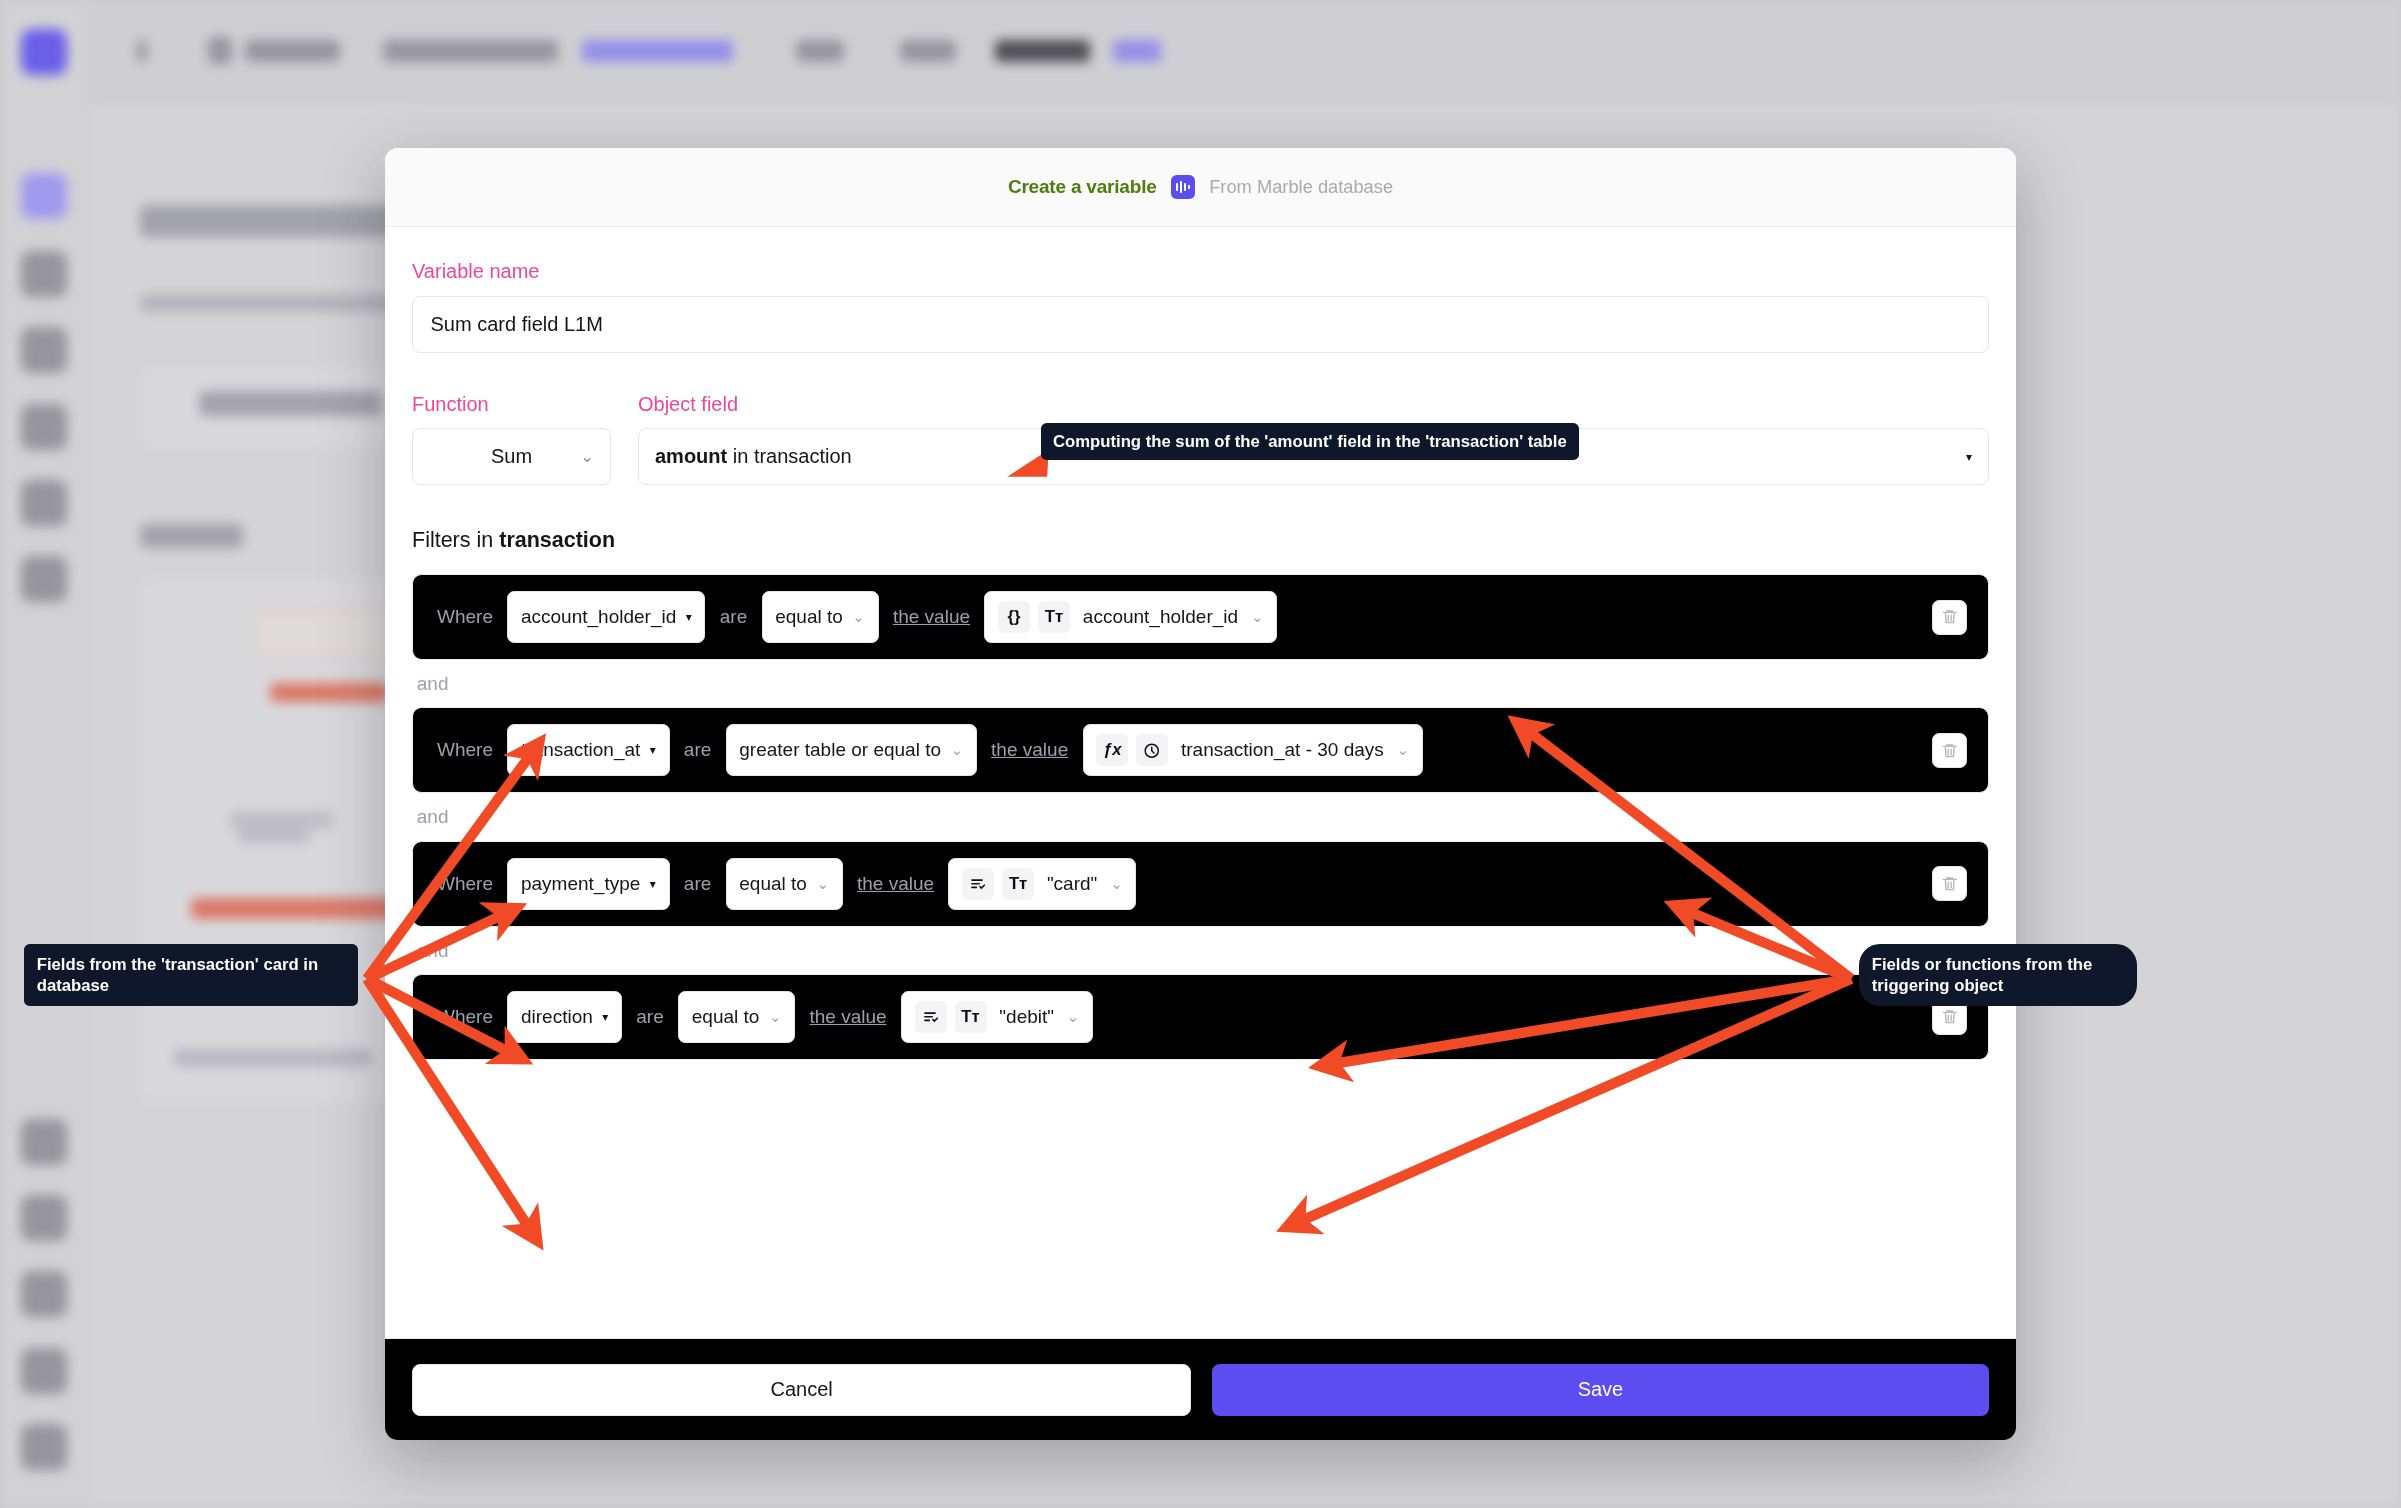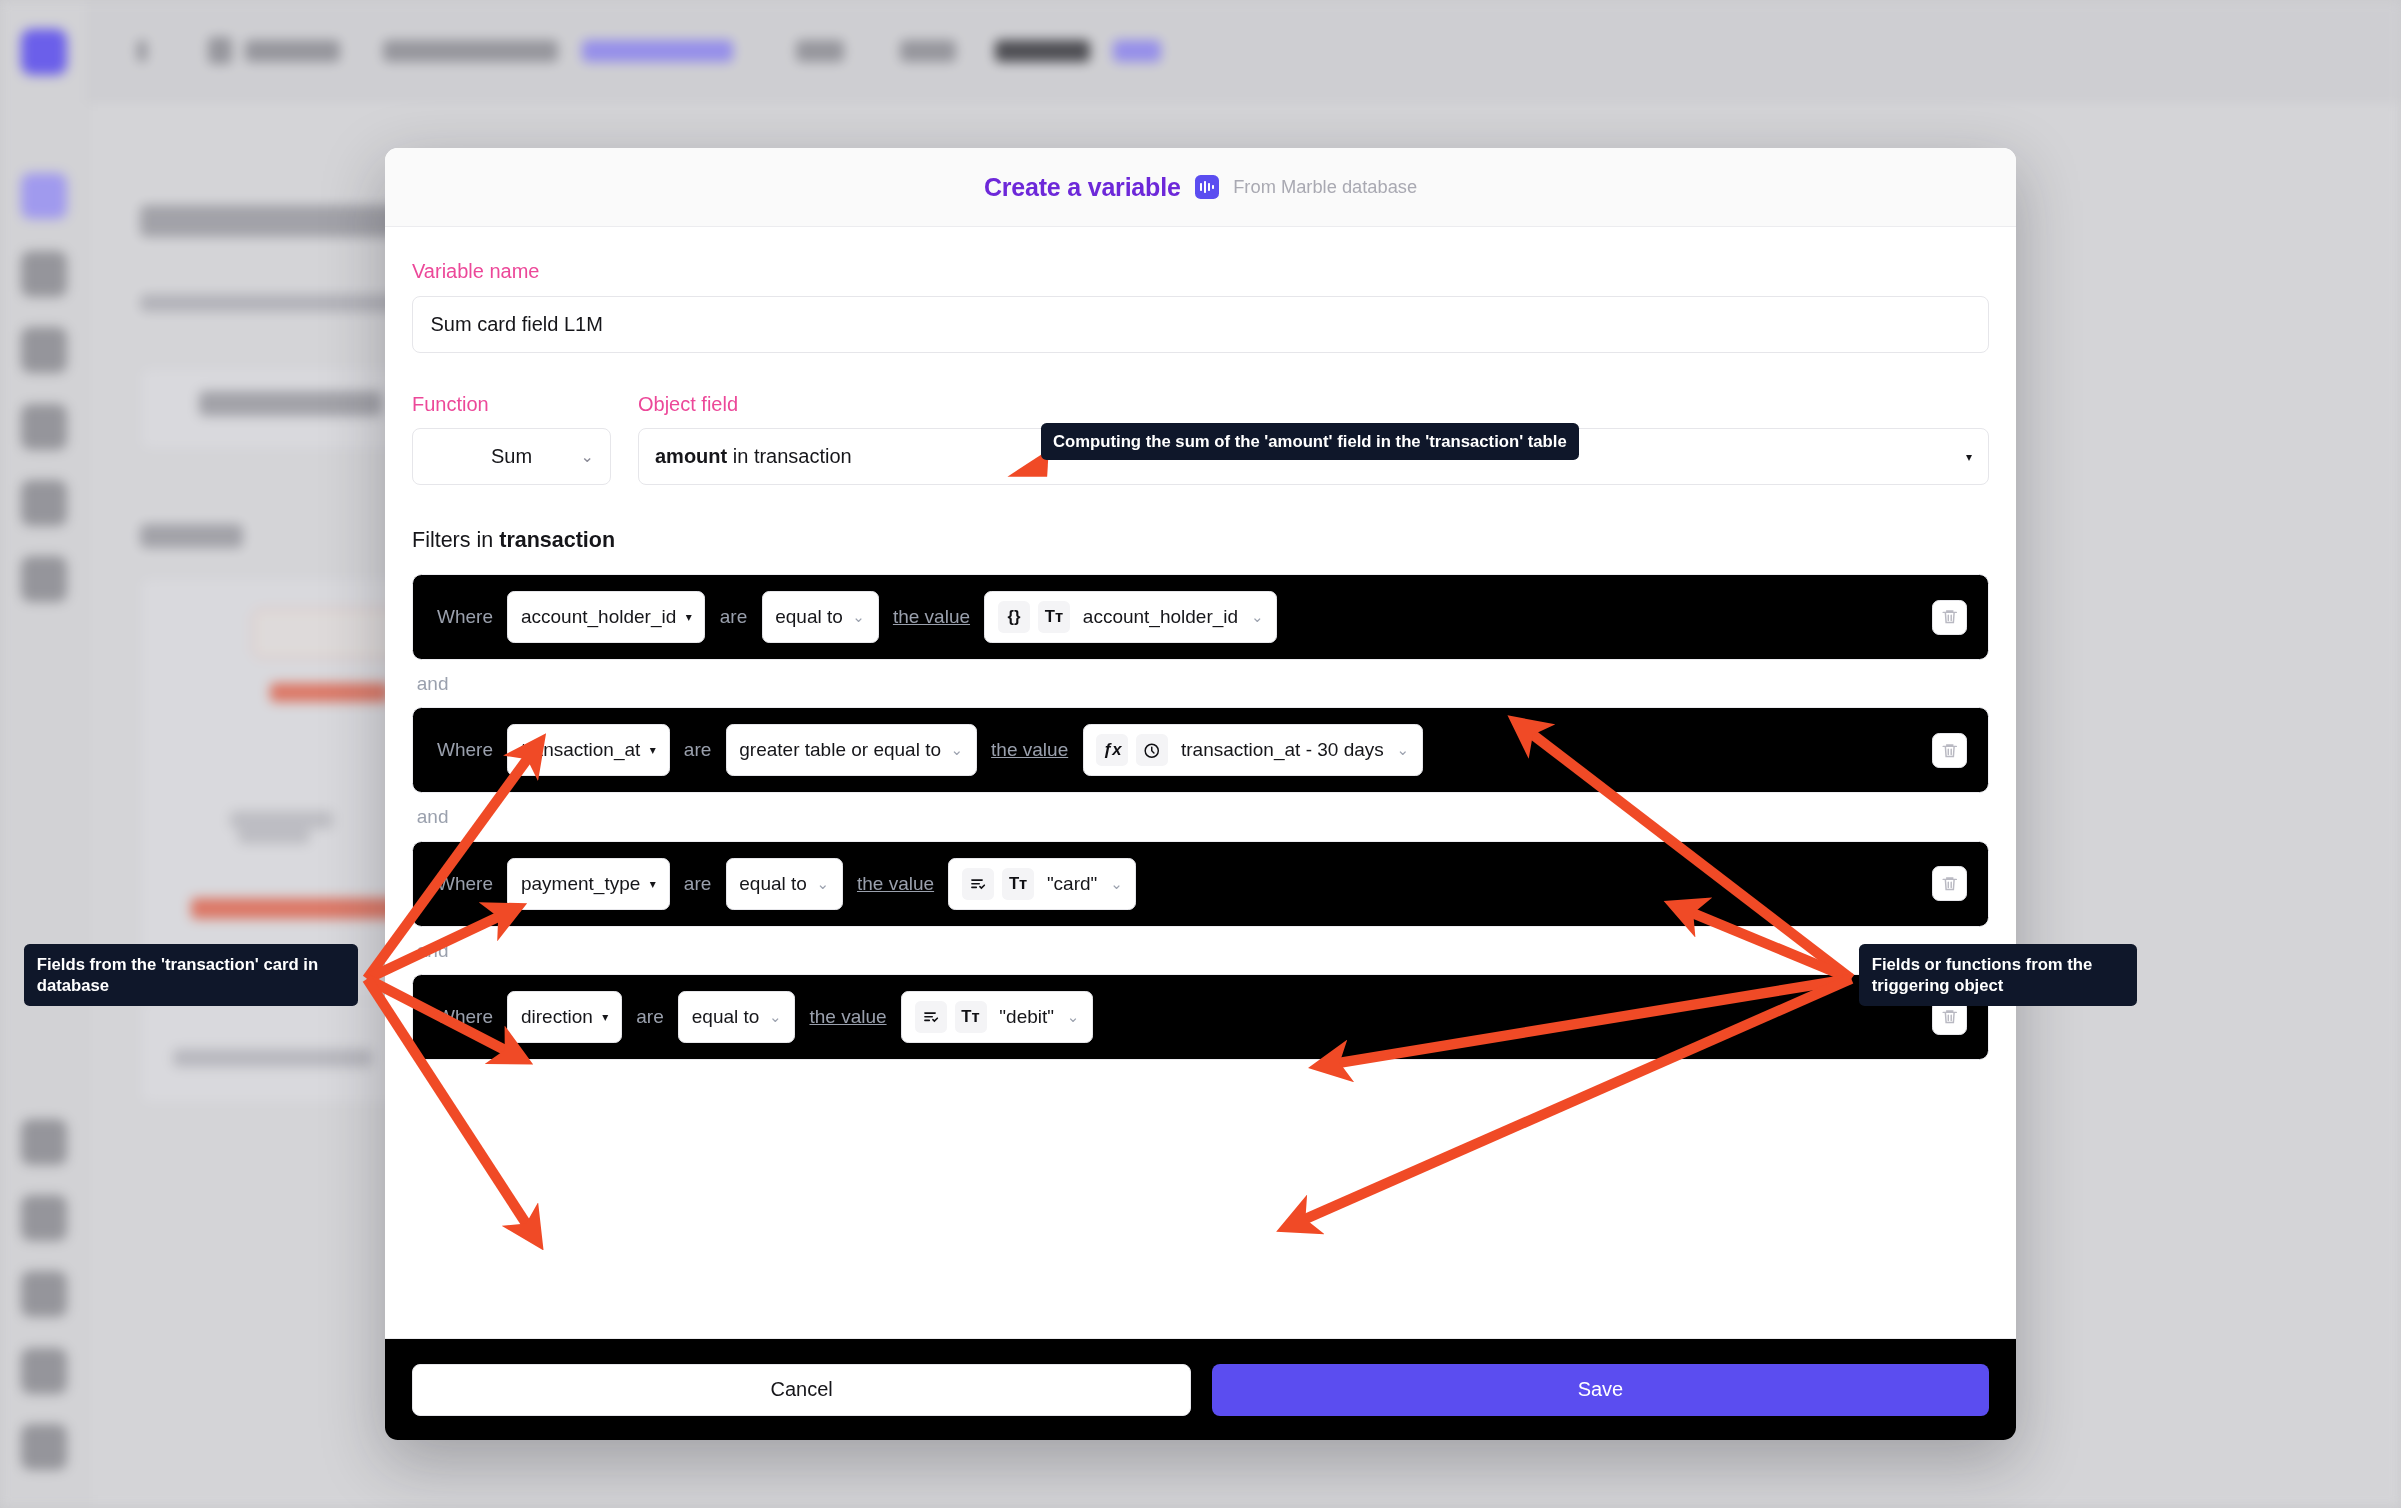--- a/index.html
+++ b/index.html
@@ -51,21 +51,21 @@
     width: 1631px; height: 1292px;
     background: #ffffff; border-radius: 12.7px;
     box-shadow: 0 20.7px 64px rgba(20,20,30,.28);
     overflow: hidden; z-index: 5;
   }
   .modal-header {
     height: 79px; background: #fafafa;
     border-bottom: 0.8px solid #ececef;
     display: flex; align-items: center; justify-content: center; gap: 14.3px;
   }
-  .modal-title { font-size: 25px; font-weight: 700; color: #6d28d9; letter-spacing: -0.2px; }
+  .modal-title { font-size: 19px; font-weight: 700; color: #4d7c0f; letter-spacing: -0.2px; }
   .db-badge {
     width: 24px; height: 24px; border-radius: 5.6px; background: #5b4df0;
     display: inline-flex; align-items: center; justify-content: center;
     gap: 1.6px; padding: 0 4px;
   }
   .db-badge i { display: block; width: 2.4px; background: #fff; border-radius: 0.8px; }
   .db-badge i:nth-child(1) { height: 7.2px; }
   .db-badge i:nth-child(2) { height: 12px; }
   .db-badge i:nth-child(3) { height: 8.7px; }
   .db-badge i:nth-child(4) { height: 4.8px; }
@@ -149,21 +149,21 @@
 
   
   .anno-svg { position: absolute; inset: 0; z-index: 20; pointer-events: none; }
   .anno-label {
     position: absolute; z-index: 30;
     background: #0f172a; color: #fff; border-radius: 5.6px;
     font-size: 16.7px; font-weight: 700; line-height: 1.28;
     padding: 9.5px 12.7px;
   }
   #anno-left  { left: 24px;  top: 944px; width: 334px; }
-  #anno-right { left: 1859px; top: 944px; width: 278px; }
+  #anno-right { left: 1859px; top: 944px; width: 278px; border-radius: 21px; }
   #anno-top   { left: 1041px; top: 423px; padding: 8px 12px; white-space: nowrap; }
 </style>
 </head>
 <body>
 
 <div id="root">
 
   <div class="bg-app">
     <div class="bg-page"></div>
 

